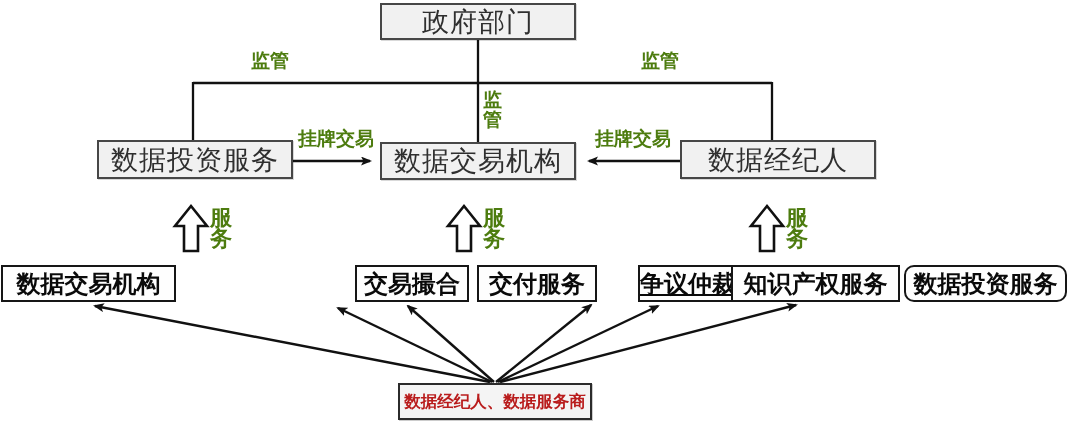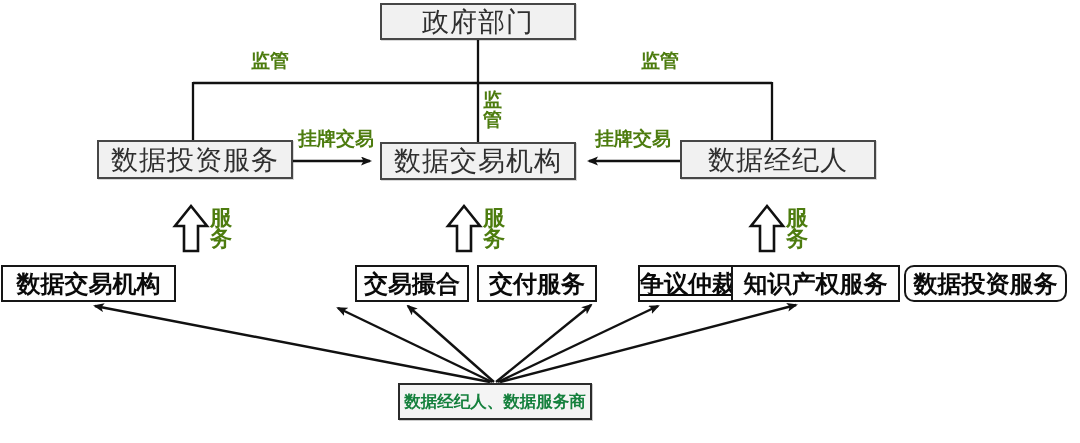--- a/index.html
+++ b/index.html
@@ -16,21 +16,21 @@
     background:#f1f1f1;border:2px solid #474747;color:#2f2f2f;
     font-family:"Liberation Serif",serif;font-size:27px;letter-spacing:1px;
     box-shadow:1px 1px 0 rgba(0,0,0,0.15);
   }
   .node.service{
     background:#fefefe;border:2px solid #161616;color:#0a0a0a;
     font-weight:bold;font-size:24px;letter-spacing:0px;
     top:265px;height:37px;
   }
   .node.broker{
-    background:#f4f4f4;border:2px solid #2b2b2b;color:#15803d;
+    background:#f4f4f4;border:2px solid #2b2b2b;color:#b91c1c;
     font-weight:bold;font-size:16.5px;
     box-shadow:1px 1px 0 rgba(0,0,0,0.2);
   }
   .lbl{
     position:absolute;font-weight:bold;color:#4d7c0f;font-size:19px;white-space:nowrap;
   }
   .lbl.center{transform:translateX(-50%);}
   .lbl.stacked{
     white-space:normal;width:22px;word-break:break-all;line-height:20px;font-size:19px;
   }

